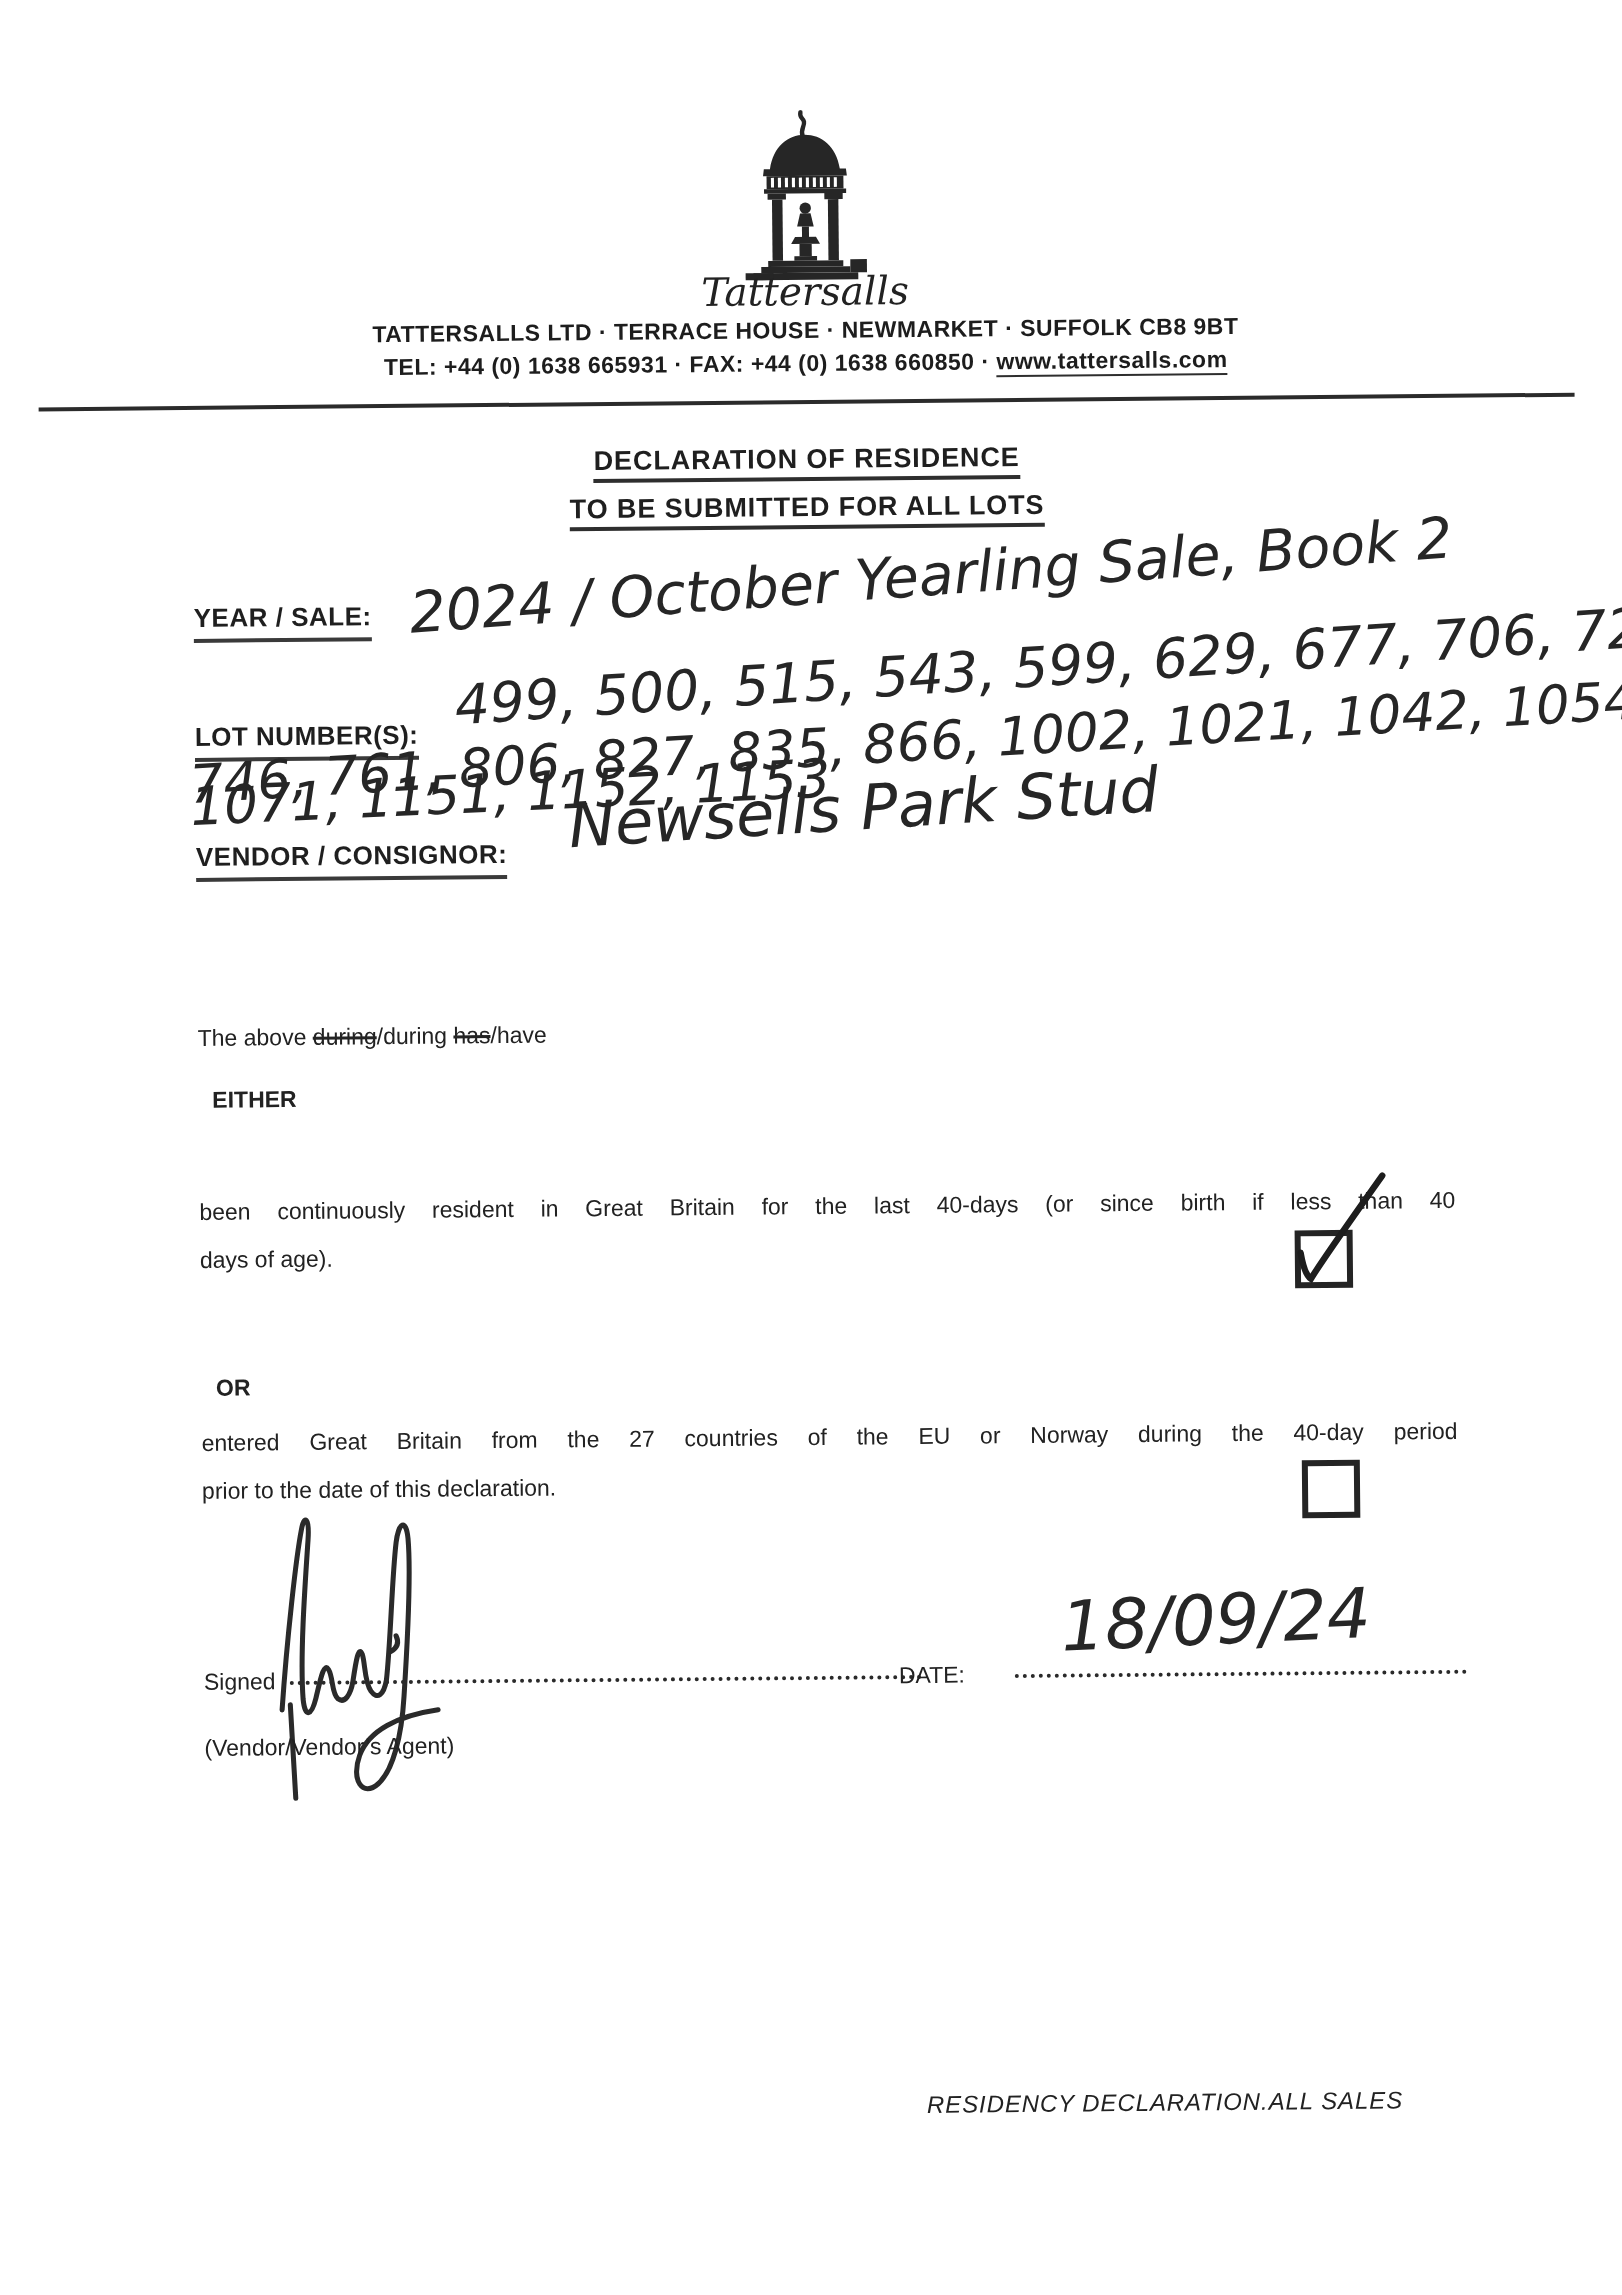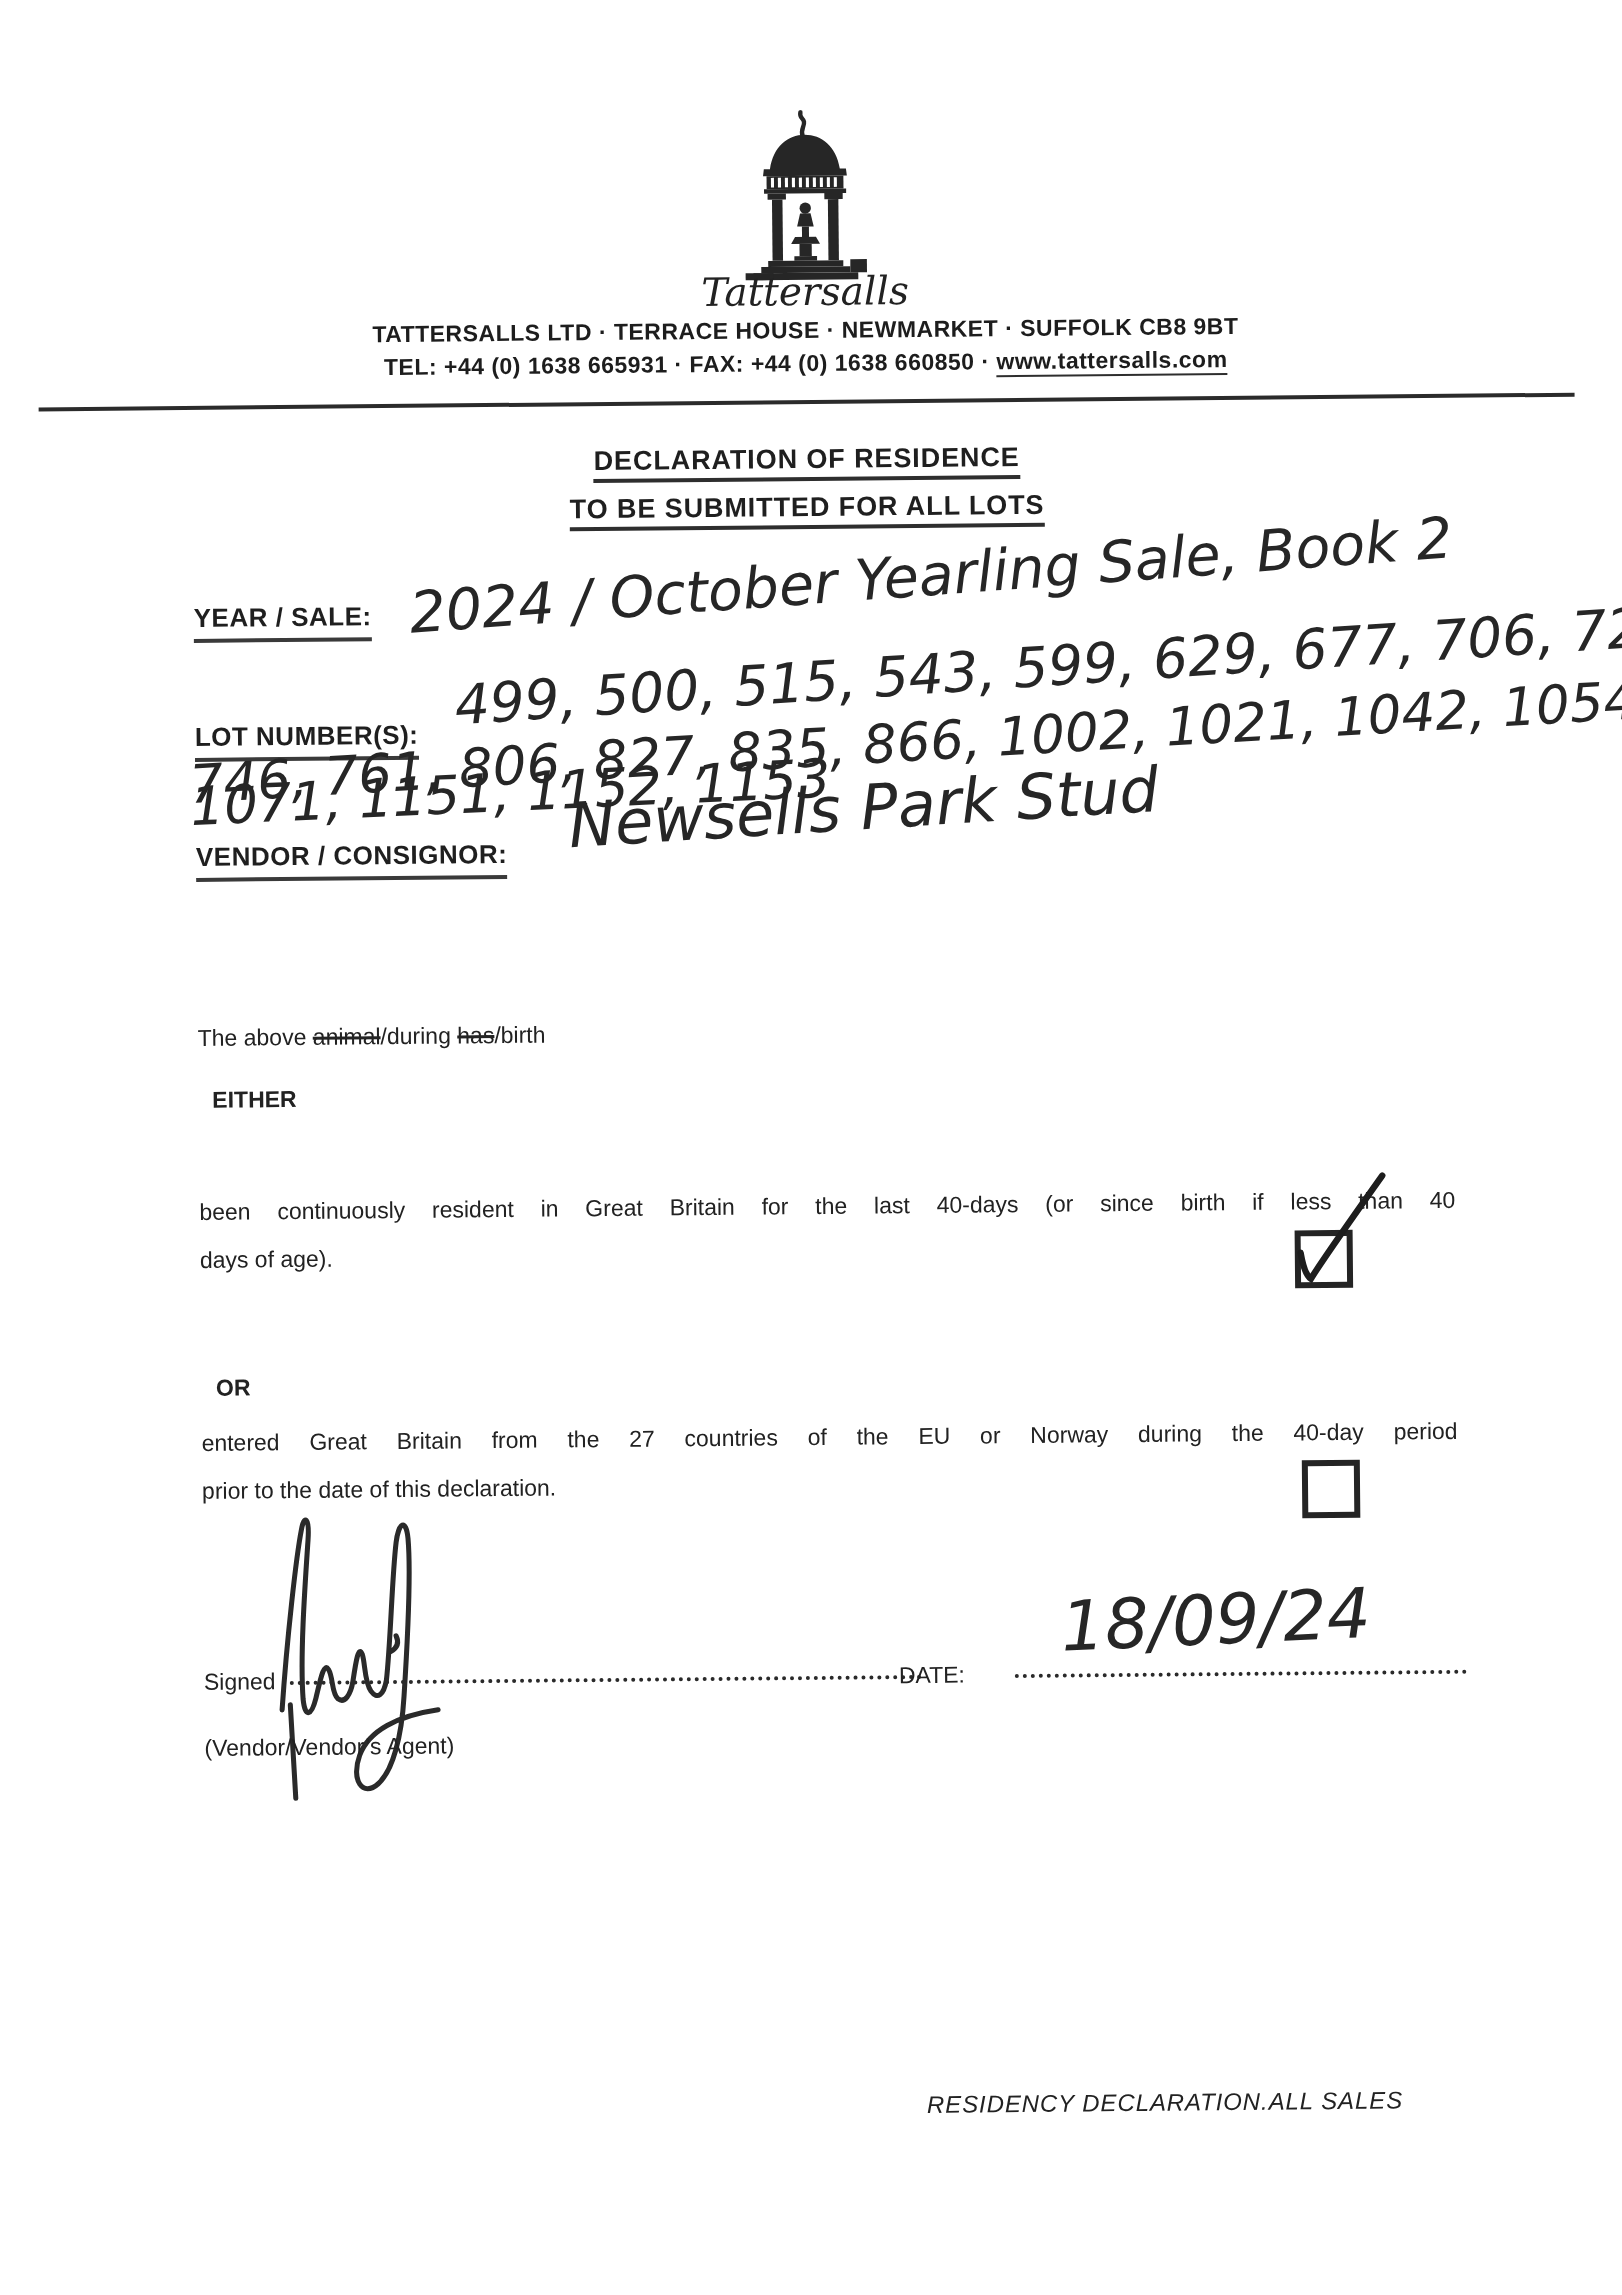--- a/index.html
+++ b/index.html
@@ -82,21 +82,21 @@
     <div class="abs hand" style="left:415px;top:576px;font-size:57px;transform:rotate(-3.6deg);transform-origin:left bottom;">2024 / October Yearling Sale, Book 2</div>
 
     <div class="abs label" style="left:197px;top:716px;">LOT NUMBER(S):</div>
     <div class="abs hand" style="left:459px;top:670px;font-size:55px;transform:rotate(-3.2deg);transform-origin:left bottom;">499, 500, 515, 543, 599, 629, 677, 706, 726</div>
     <div class="abs hand" style="left:193px;top:748px;font-size:53px;transform:rotate(-2.8deg);transform-origin:left bottom;">746, 761, 806, 827, 835, 866, 1002, 1021, 1042, 1054,</div>
     <div class="abs hand" style="left:193px;top:770px;font-size:53px;transform:rotate(-2deg);transform-origin:left bottom;">1071, 1151, 1152, 1153</div>
 
     <div class="abs label" style="left:197px;top:836px;">VENDOR / CONSIGNOR:</div>
     <div class="abs hand" style="left:572px;top:787px;font-size:62px;transform:rotate(-3deg);transform-origin:left bottom;">Newsells Park Stud</div>
 
-    <div class="abs body" style="left:197px;top:1008px;"><span>The above </span><span class="strike">animal</span><span>/during </span><span class="strike">has</span><span>/birth</span></div>
+    <div class="abs body" style="left:197px;top:1008px;"><span>The above </span><span class="strike">during</span><span>/during </span><span class="strike">has</span><span>/have</span></div>
 
     <div class="abs body bold" style="left:211px;top:1070px;">EITHER</div>
 
     <div class="abs body j" style="left:197px;top:1182px;width:1256px;">been continuously resident in Great Britain for the last 40-days (or since birth if less than 40</div>
     <div class="abs body" style="left:197px;top:1230px;">days of age).</div>
     <div class="abs checkbox" style="left:1292px;top:1235px;"></div>
     <svg class="abs" style="left:1274px;top:1168px;" viewBox="0 0 260 270" width="119" height="124">
       <path d="M52,195 Q60,243 74,252 Q100,210 232,28" fill="none" stroke="#1d1d1d" stroke-width="14" stroke-linecap="round"></path>
     </svg>
 

